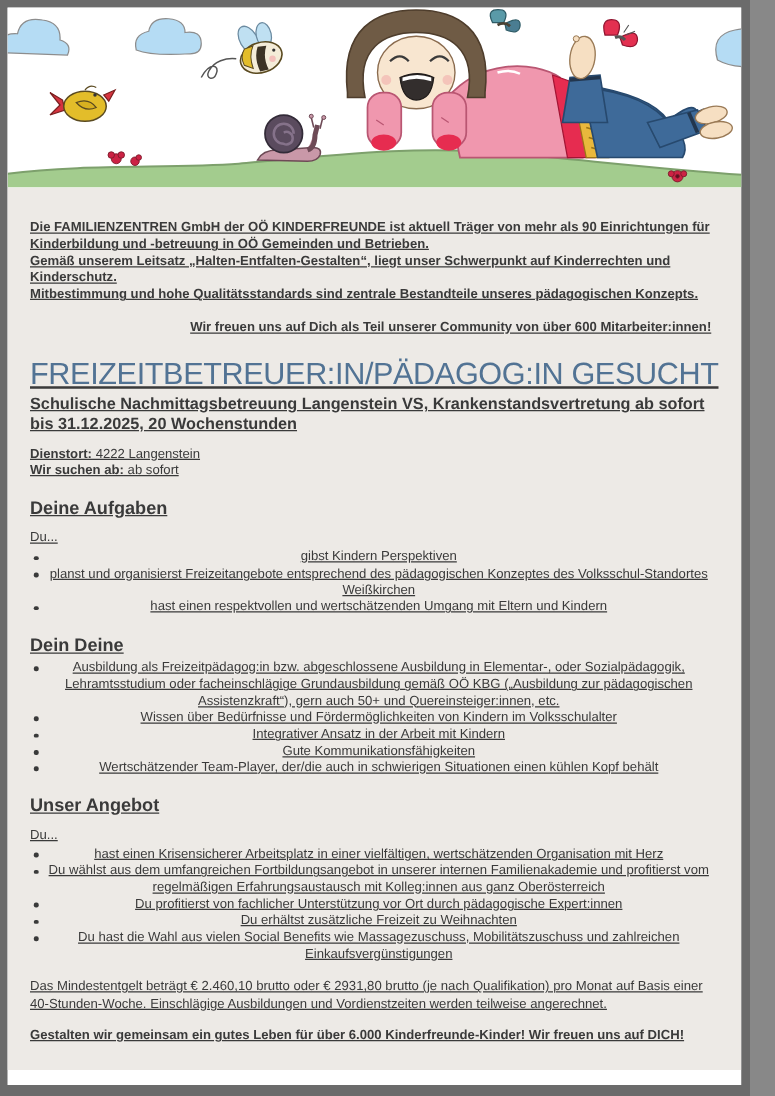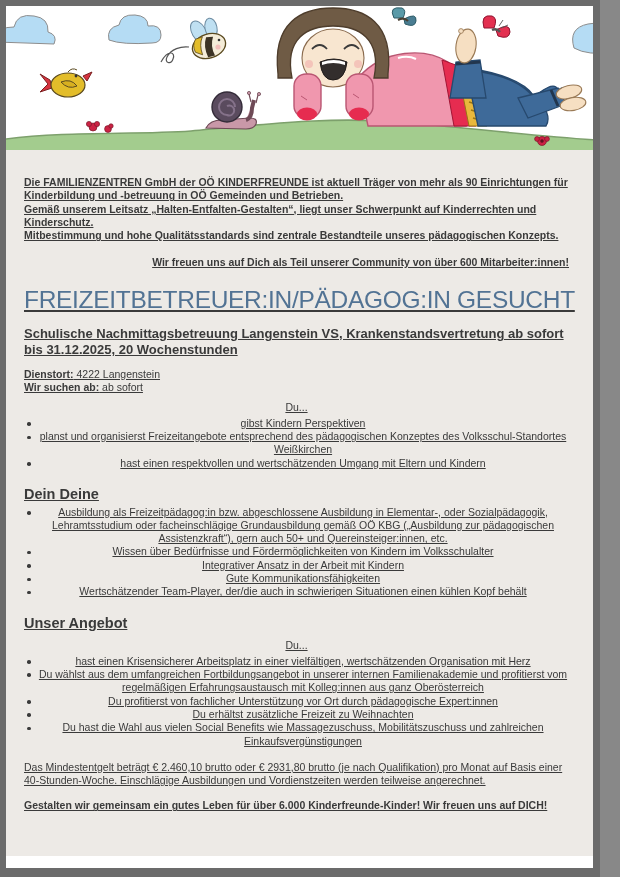--- a/index.html
+++ b/index.html
@@ -22,25 +22,25 @@
   .content{
     background:var(--content-bg);height:706px;overflow:hidden;
     padding:26px 24px 0 18px;font-size:10.5px;line-height:1.27;
   }
   .intro p{font-weight:bold;}
   .community{font-weight:bold;margin-top:13px;text-align:right;}
   .doc-title{
     color:var(--title);font-size:24.5px;font-weight:normal;letter-spacing:-0.3px;
     margin-top:15px;white-space:nowrap;
   }
-  .subtitle{font-weight:bold;font-size:13px;line-height:1.22;margin-top:11px;max-width:575px;}
+  .subtitle{font-weight:bold;font-size:13px;line-height:1.22;max-width:575px;}
   .meta{margin-top:10px;}
   .meta-row .meta-label{font-weight:bold;}
   .section-heading{font-weight:bold;font-size:14.5px;margin-top:15px;}
-  .section-lead{margin-top:7px;text-align:center;}
+  .section-lead{margin-top:7px;}
   .section-lead:empty{display:none;}
   ul.bullets{list-style:none;margin-top:2px;}
   ul.bullets li{position:relative;padding-left:13px;max-width:572px;text-align:center;}
   ul.bullets li::before{
     content:"";position:absolute;left:3px;top:5.5px;width:3.5px;height:3.5px;
     border-radius:50%;background:var(--text);
   }
   .salary{margin-top:13px;max-width:575px;}
   .closing{font-weight:bold;margin-top:12px;}
 </style>
@@ -192,20 +192,21 @@
     <div class="meta">
       <div class="meta-row">
         <span class="meta-label">Dienstort:</span><span> 4222 Langenstein</span>
       </div>
       <div class="meta-row">
         <span class="meta-label">Wir suchen ab:</span><span> ab sofort</span>
       </div>
     </div>
 
     <section>
+      <h3 class="section-heading">Deine Aufgaben</h3>
       <p class="section-lead">Du...</p>
       <ul class="bullets">
           <li>gibst Kindern Perspektiven</li>
           <li>planst und organisierst Freizeitangebote entsprechend des pädagogischen Konzeptes des Volksschul-Standortes Weißkirchen</li>
           <li>hast einen respektvollen und wertschätzenden Umgang mit Eltern und Kindern</li>
         </ul>
     </section>
 
     <section>
       <h3 class="section-heading">Dein Deine</h3>

